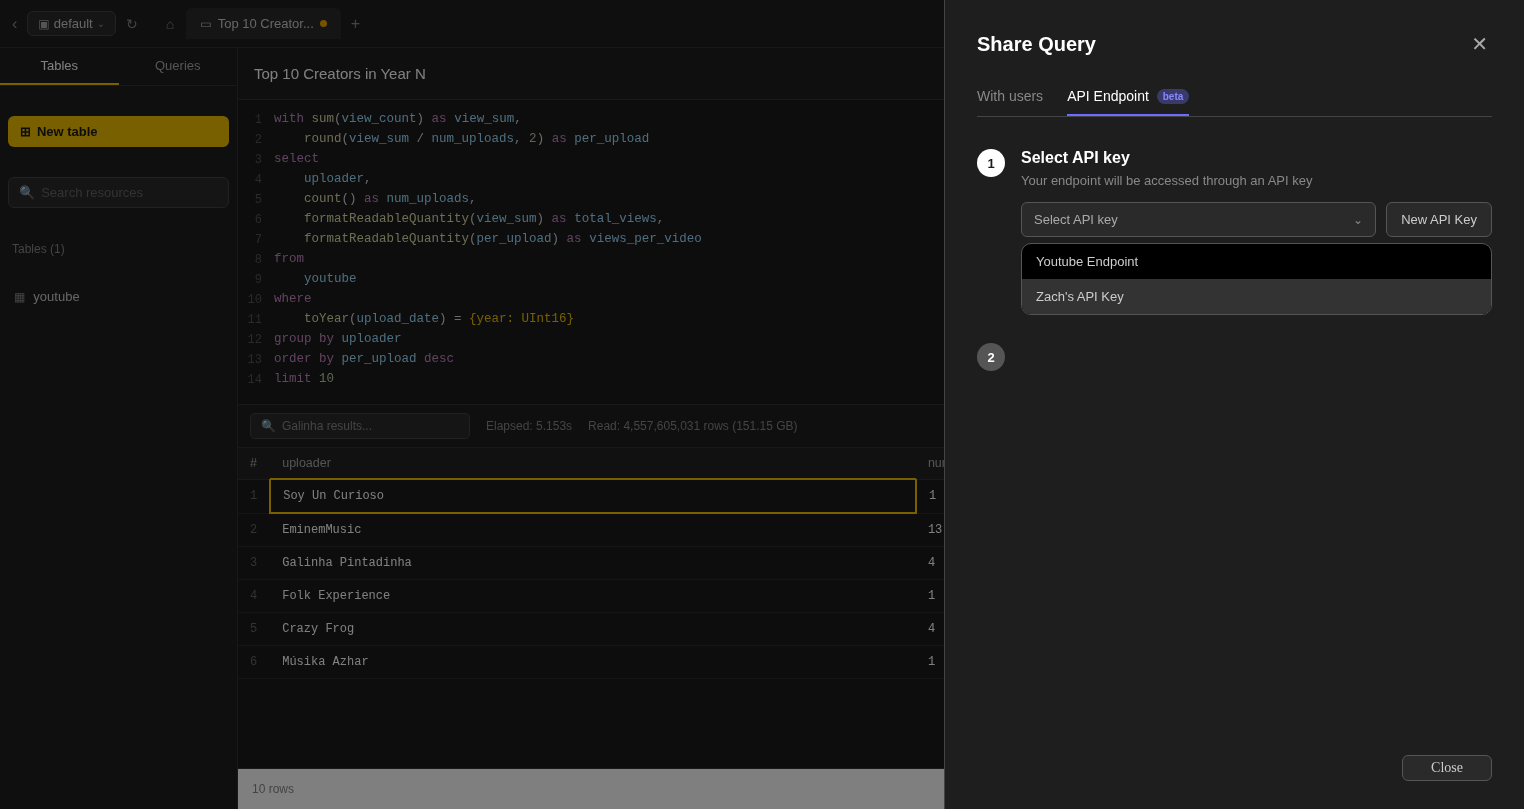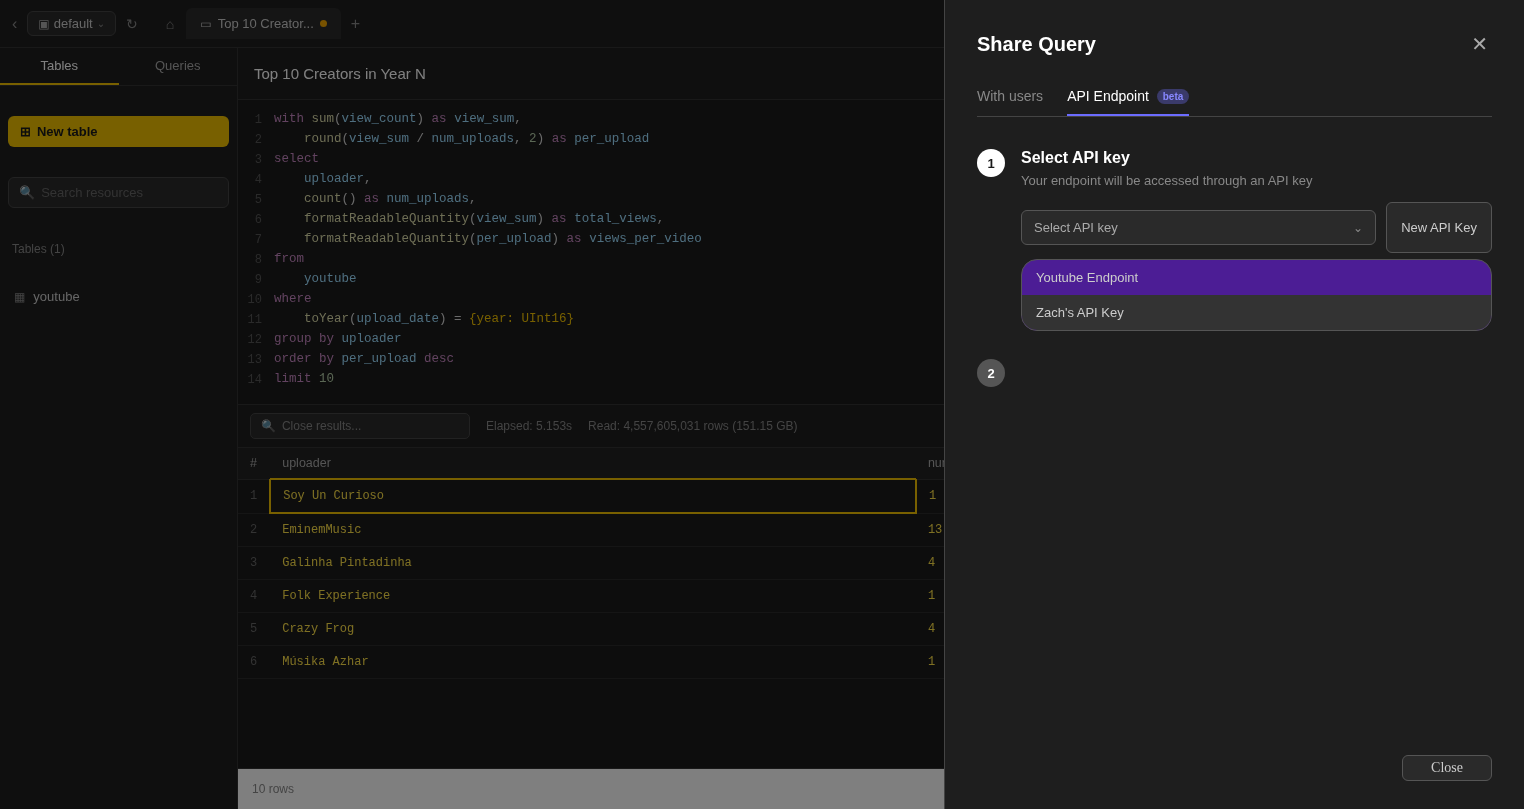--- a/index.html
+++ b/index.html
@@ -287,21 +287,21 @@
       font-weight: 500;
       border-bottom: 1px solid #333;
       position: sticky;
       top: 0;
     }
     tbody tr {
       border-bottom: 1px solid #2a2a2a;
     }
     tbody td {
       padding: 9px 12px;
-      color: #fde047;
+      color: #ffffff;
       font-family: 'Courier New', monospace;
       font-size: 12px;
     }
     td.row-num { color: #666; width: 30px; }
     .selected-cell {
       border: 2px solid #f0c000;
       background: transparent;
     }
 
     
@@ -470,32 +470,32 @@
       position: relative;
     }
     .api-key-select .chevron {
       color: #888;
       font-size: 12px;
     }
     .new-api-btn {
       background: #2a2a2a;
       border: 1px solid #555;
       border-radius: 6px;
-      padding: 17px 14px;
+      padding: 9px 14px;
       color: #ccc;
       font-size: 13px;
       cursor: pointer;
       white-space: nowrap;
     }
 
     
     .api-dropdown {
-      background: #4c1d95;
+      background: #000000;
       border: 1px solid #555;
-      border-radius: 16px;
+      border-radius: 10px;
       margin-top: 4px;
       overflow: hidden;
     }
     .api-dropdown-item {
       padding: 10px 14px;
       font-size: 13px;
       color: #ccc;
       cursor: pointer;
     }
     .api-dropdown-item.selected {
@@ -622,21 +622,21 @@
       <div class="code-line">
         <span class="line-num">14</span>
         <span class="line-code"><span class="kw">limit</span> <span class="num">10</span></span>
       </div>
     </div>
 
     <div class="results-area">
       <div class="results-toolbar">
         <div class="results-search">
           <span>🔍</span>
-          <span>Close results...</span>
+          <span>Galinha results...</span>
         </div>
         <span class="results-stats">Elapsed: 5.153s</span>
         <span class="results-stats">Read: 4,557,605,031 rows (151.15 GB)</span>
       </div>
       <div class="results-table">
         <table>
           <thead>
             <tr>
               <th>#</th>
               <th>uploader</th>

